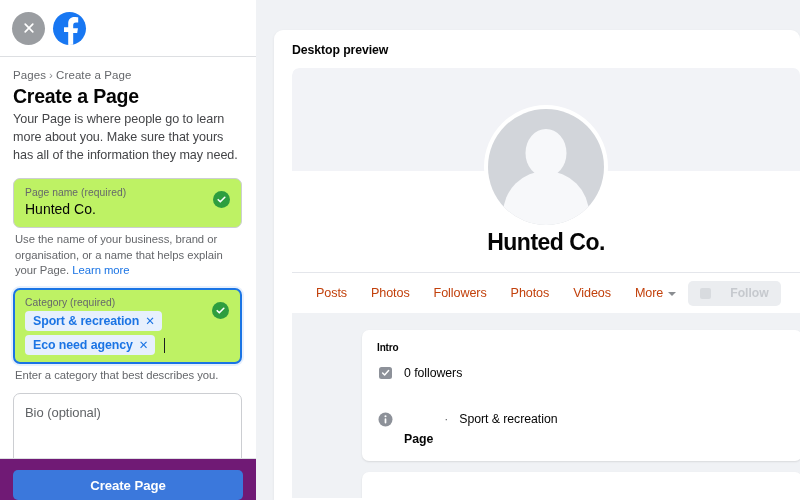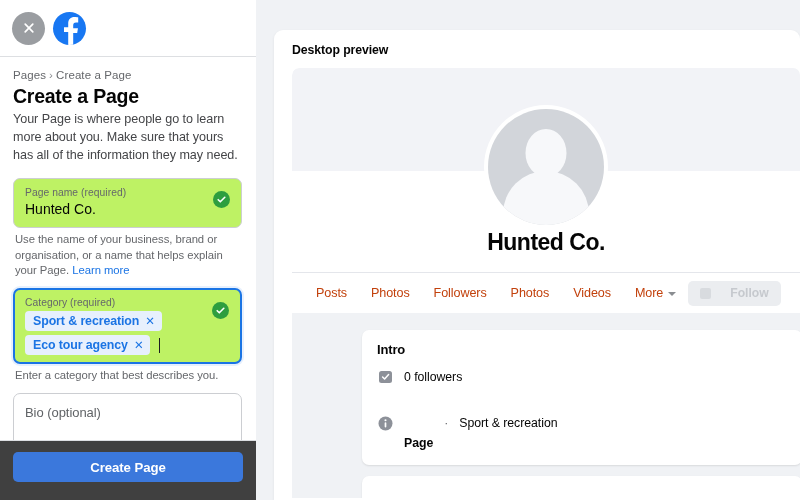--- a/index.html
+++ b/index.html
@@ -203,22 +203,22 @@
   }
   .bio-placeholder {
     font-size: 13px;
     color: #606366;
     letter-spacing: -.05px;
   }
 
   .sidebar-footer {
     flex: 0 0 auto;
     border-top: 1px solid #dddfe2;
-    padding: 11px 13px 18px 13px;
-    background: #404040;
+    padding: 11px 13px 0 13px;
+    background: #701a75;
   }
   .create-btn {
     width: 100%;
     height: 30px;
     background: #3b78dc;
     color: #ffffff;
     font-size: 13.2px;
     font-weight: bold;
     border: none;
     border-radius: 5px;
@@ -380,21 +380,21 @@
 
   .intro-card {
     background: #ffffff;
     border-radius: 7px;
     box-shadow: 0 1px 2px rgba(0,0,0,.1);
     padding: 12px 15px 15px 15px;
     margin-right: 0;
     width: 440px;
   }
   .intro-title {
-    font-size: 13px;
+    font-size: 10px;
     font-weight: bold;
     color: #050505;
     margin-bottom: 11px;
     letter-spacing: -.15px;
   }
   .intro-row {
     display: flex;
     align-items: center;
     gap: 10px;
     margin-bottom: 11px;
@@ -471,21 +471,21 @@
         <div class="field-label">Category (required)</div>
         <div class="pill-rows">
           <div class="pill-row">
             <span class="pill">
               <span>Sport &amp; recreation</span>
               <span class="pill-x">✕</span>
             </span>
           </div>
           <div class="pill-row">
             <span class="pill">
-              <span>Eco tour agency</span>
+              <span>Eco need agency</span>
               <span class="pill-x">✕</span>
             </span>
             <span class="caret"></span>
           </div>
         </div>
         <div class="check-badge">
           <svg width="11" height="11" viewBox="0 0 11 11" aria-hidden="true">
             <path d="M2.2 5.7 L4.3 7.8 L8.8 3.3" stroke="#ffffff" stroke-width="1.6" fill="none" stroke-linecap="round" stroke-linejoin="round"></path>
           </svg>
         </div>

